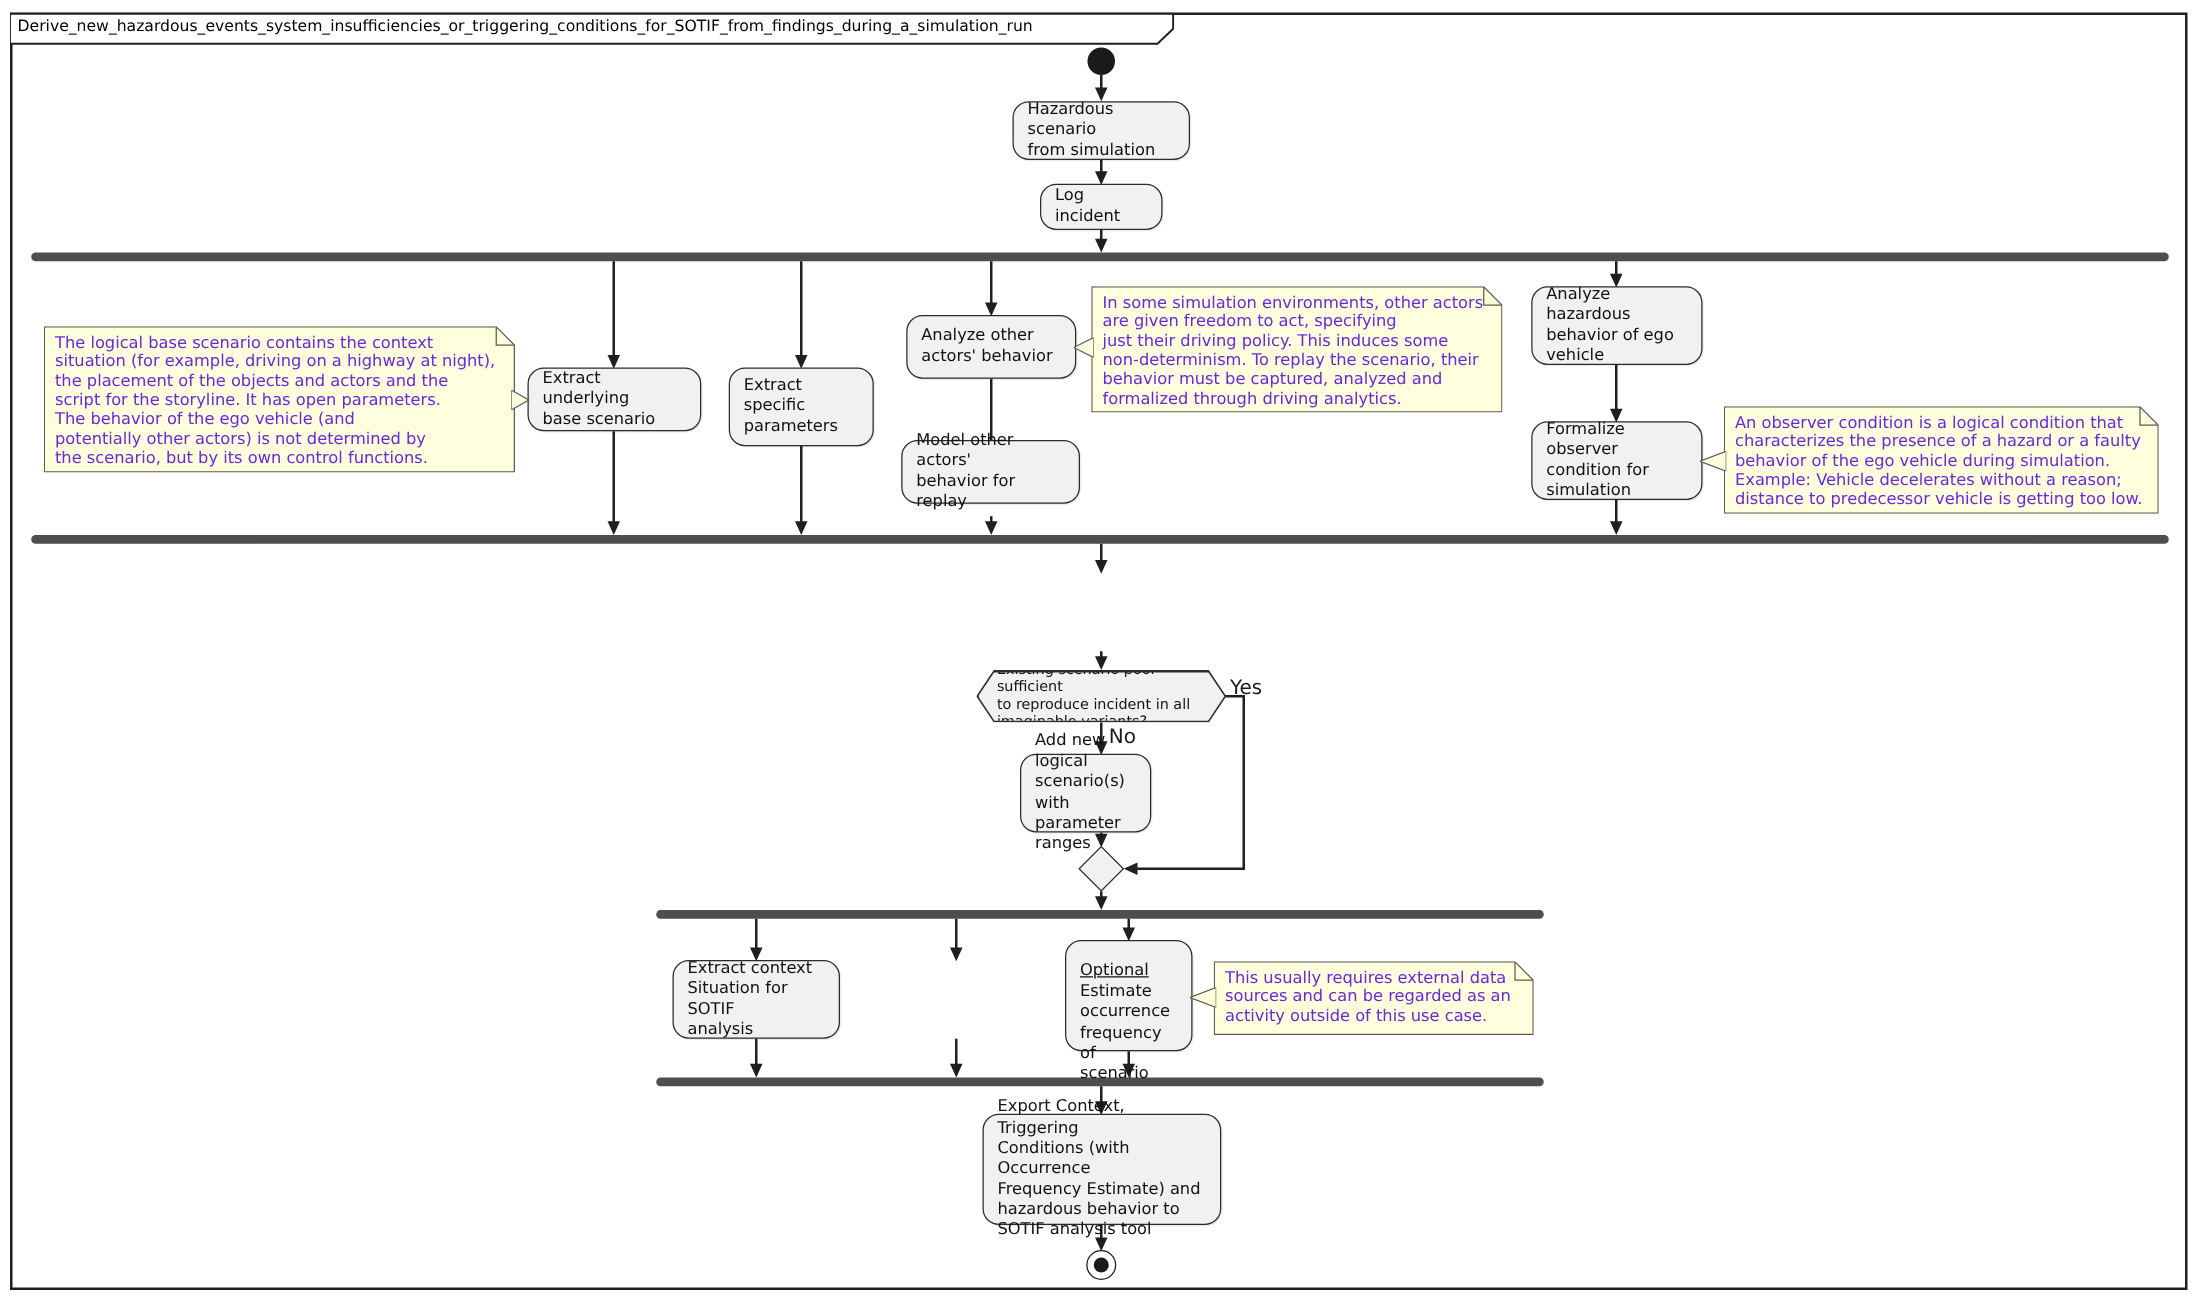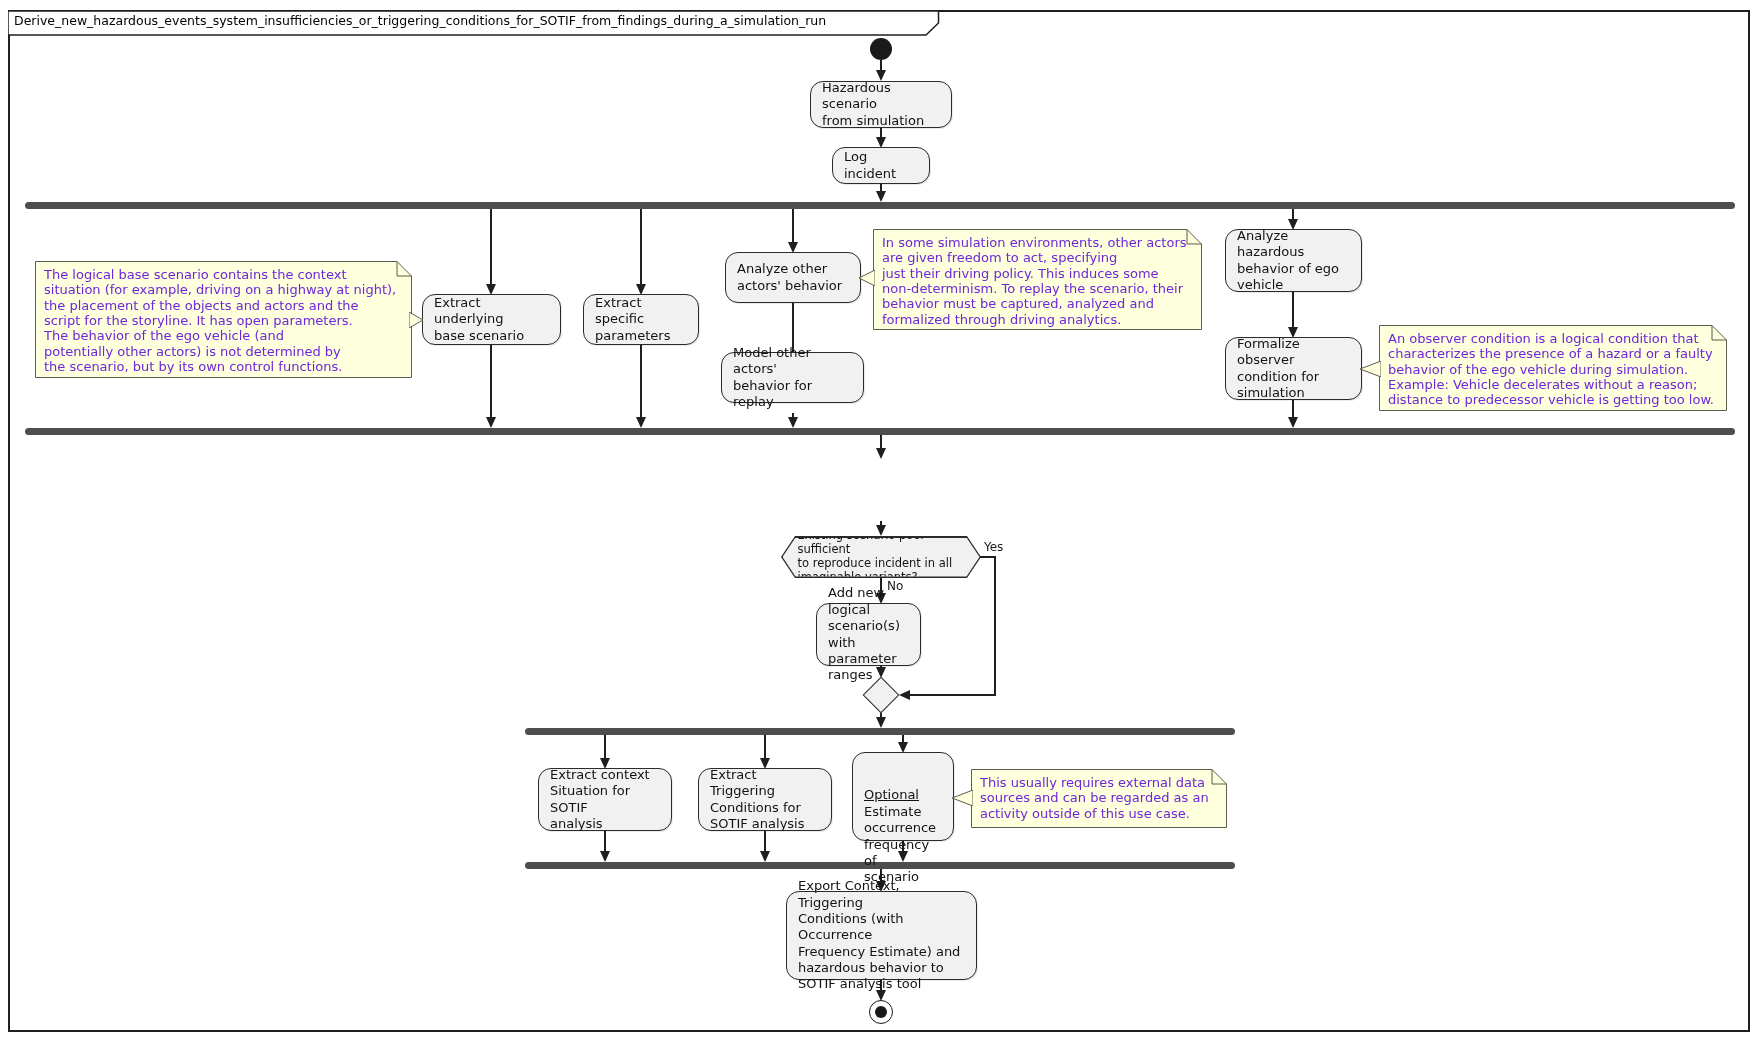--- a/index.html
+++ b/index.html
@@ -36,21 +36,21 @@
   .end-node-inner{position:absolute;left:50%;top:50%;width:12px;height:12px;border-radius:50%;
     background:#1a1a1a;transform:translate(-50%,-50%);}
   .hexagon{position:absolute;background:#2b2b2b;
     clip-path:polygon(0% 50%,14px 0%,calc(100% - 14px) 0%,100% 50%,calc(100% - 14px) 100%,14px 100%);}
   .hexagon-inner{position:absolute;inset:1.5px;background:#f1f1f1;
     clip-path:polygon(0% 50%,13px 0%,calc(100% - 13px) 0%,100% 50%,calc(100% - 13px) 100%,13px 100%);
     display:flex;align-items:center;font-size:11.5px;line-height:1.2;padding-left:15px;
     white-space:pre-line;box-sizing:border-box;}
   .diamond{position:absolute;width:26px;height:26px;background:#f1f1f1;
     border:1.5px solid #2b2b2b;transform:rotate(45deg);box-sizing:border-box;}
-  .edge-label{position:absolute;font-size:12px;color:#1a1a1a;}
+  .edge-label{position:absolute;font-size:16px;color:#1a1a1a;}
   .opt-underline{text-decoration:underline;}
 </style>
 </head>
 <body>
 
 <div id="canvas">
 
   <div class="frame"></div>
   <svg class="frame-tab" width="932" height="26" viewBox="0 0 932 26">
     <path d="M0 1 H930.5 V13 L918 25 H0 Z" fill="#ffffff" stroke="#1f1f1f" stroke-width="1.5"></path>
@@ -121,21 +121,21 @@
   <div class="vl" style="left:994px;top:556px;height:140px"></div>
   <div class="hl" style="left:901px;top:694px;width:95px"></div>
   <div class="ah-l" style="left:899px;top:690px"></div>
 
   <div class="activity" style="left:810px;top:81px;width:142px;height:47px">Hazardous scenario
 from simulation</div>
   <div class="activity" style="left:832px;top:147px;width:98px;height:37px">Log incident</div>
 
   <div class="activity" style="left:422px;top:294px;width:139px;height:51px">Extract underlying
 base scenario</div>
-  <div class="activity" style="left:583px;top:294px;width:116px;height:51px">Extract specific
+  <div class="activity" style="left:583px;top:294px;width:116px;height:63px">Extract specific
 parameters</div>
   <div class="activity" style="left:725px;top:252px;width:136px;height:51px">Analyze other
 actors' behavior</div>
   <div class="activity" style="left:721px;top:352px;width:143px;height:51px">Model other actors'
 behavior for replay</div>
   <div class="activity" style="left:1225px;top:337px;width:137px;height:63px">Formalize observer
 condition for
 simulation</div>
   <div class="activity" style="left:1225px;top:229px;width:137px;height:63px">Analyze hazardous
 behavior of ego
@@ -152,24 +152,21 @@
 
   <div class="activity" style="left:816px;top:603px;width:105px;height:63px">Add new logical
 scenario(s) with
 parameter ranges</div>
 
   <div class="diamond" style="left:868px;top:682px"></div>
 
   <div class="activity" style="left:538px;top:768px;width:134px;height:63px">Extract context
 Situation for SOTIF
 analysis</div>
-  <div class="activity" style="left:698px;top:768px;width:134px;height:63px">Extract Triggering
-Conditions for
-SOTIF analysis</div>
-  <div class="activity" style="left:852px;top:752px;width:102px;height:89px;display:block;padding-top:18px">
+  <div class="activity" style="left:852px;top:752px;width:102px;height:89px;display:block;padding-top:0">
     <span class="opt-underline">Optional</span>
     <div>Estimate
 occurrence
 frequency of
 scenario</div>
   </div>
 
   <div class="activity" style="left:786px;top:891px;width:191px;height:89px">Export Context, Triggering
 Conditions (with Occurrence
 Frequency Estimate) and

